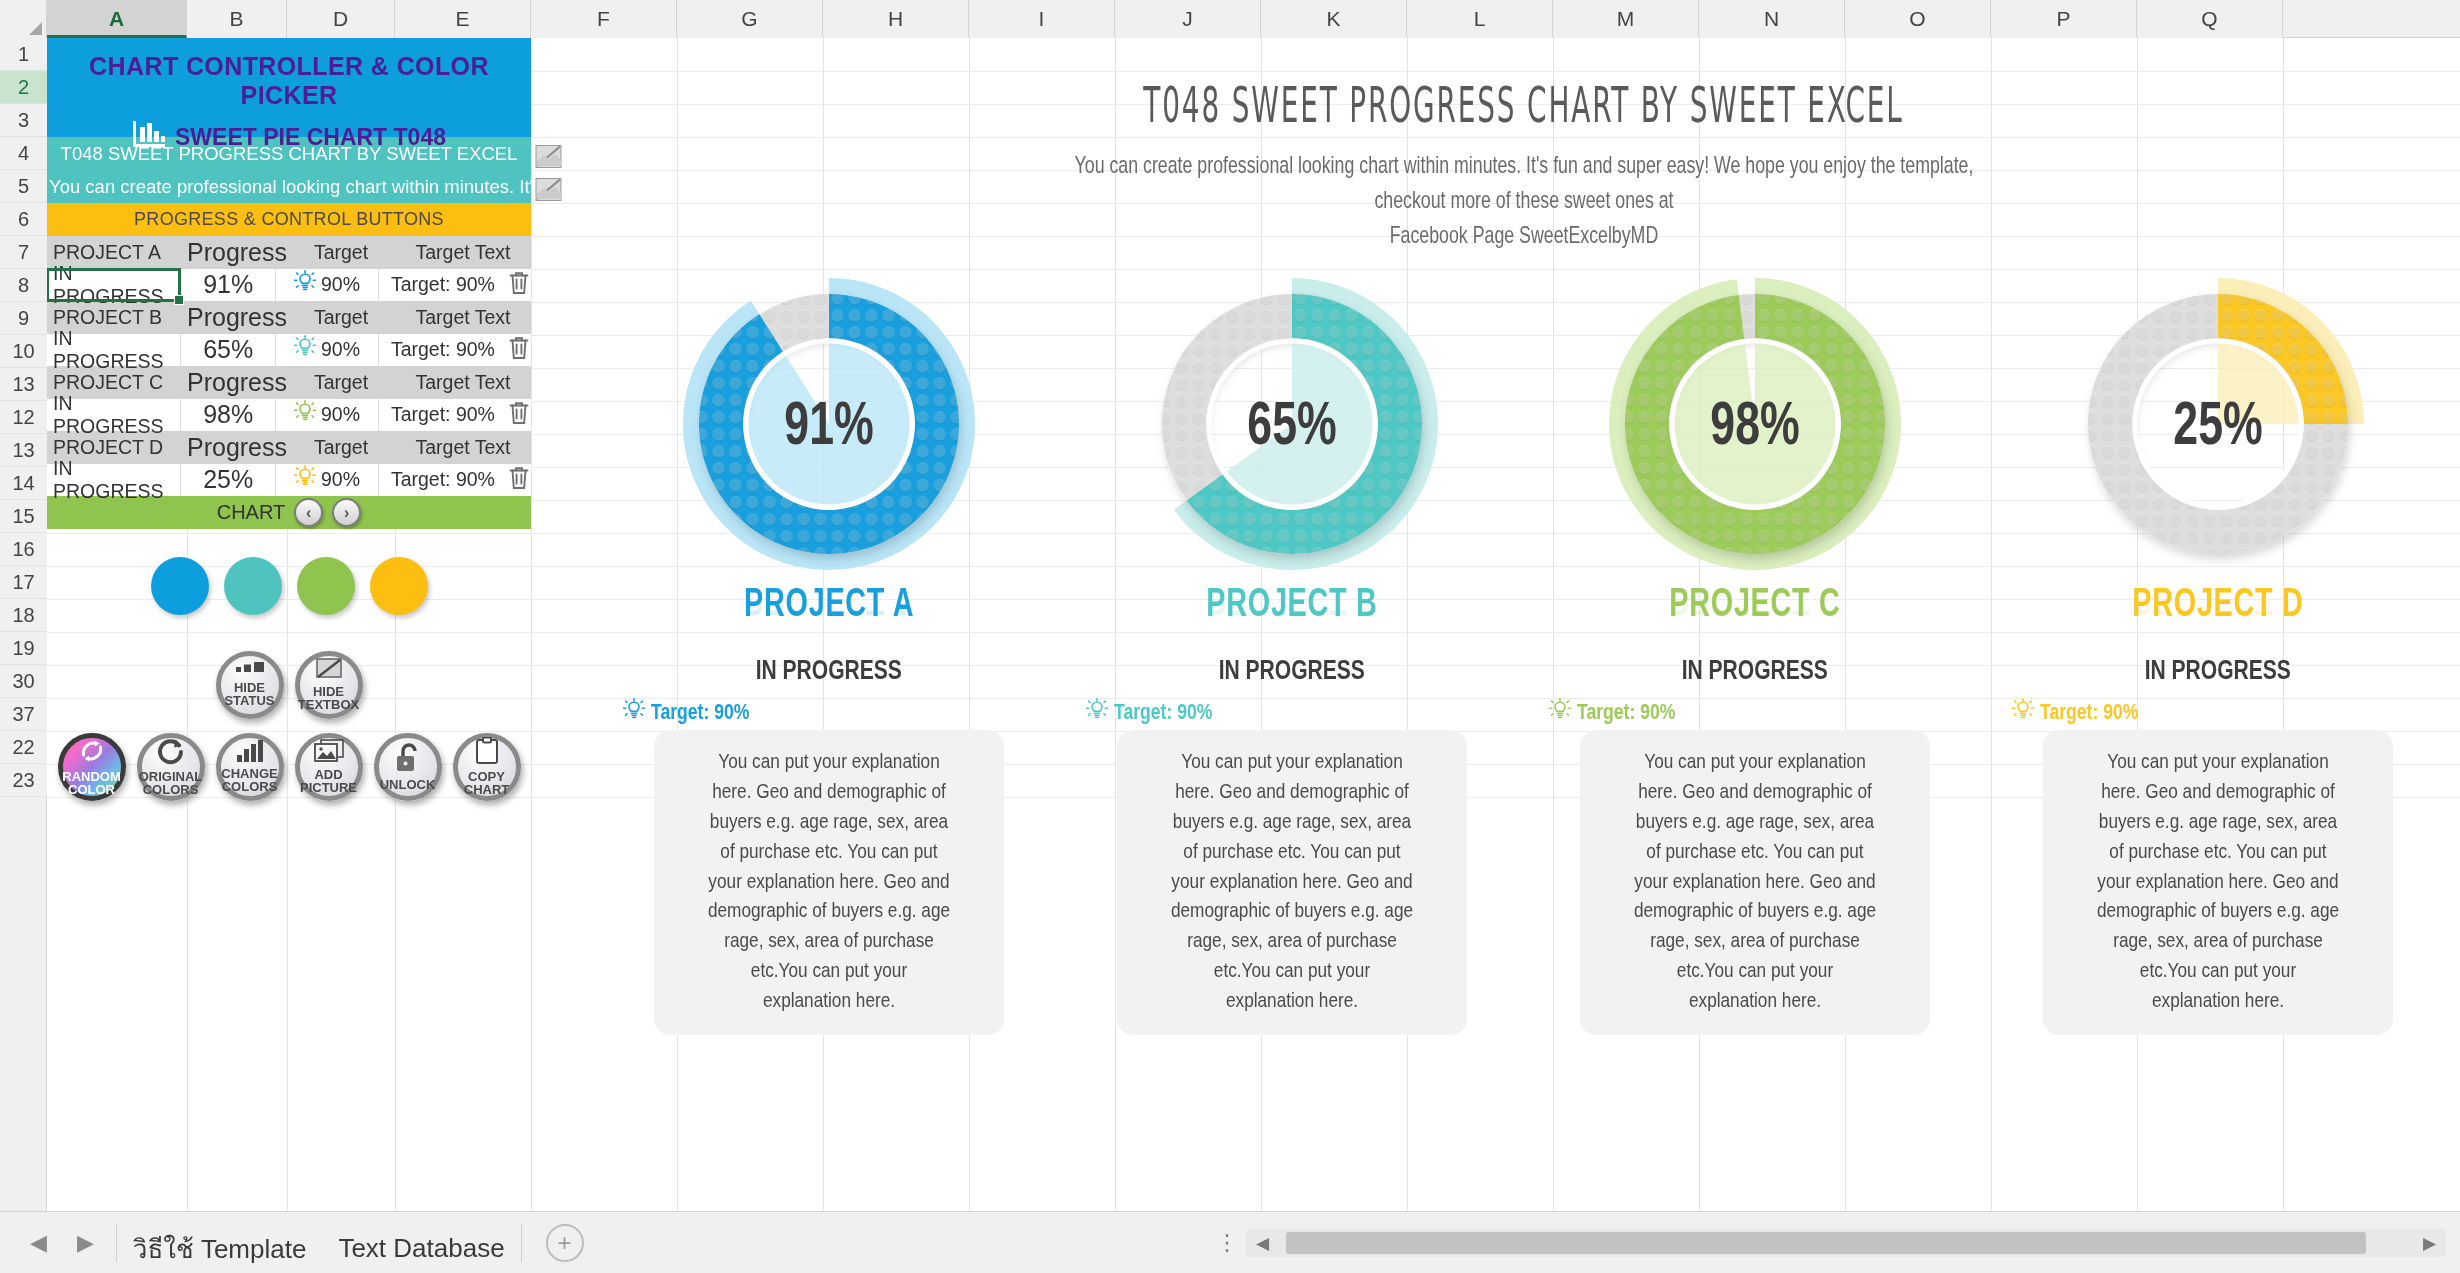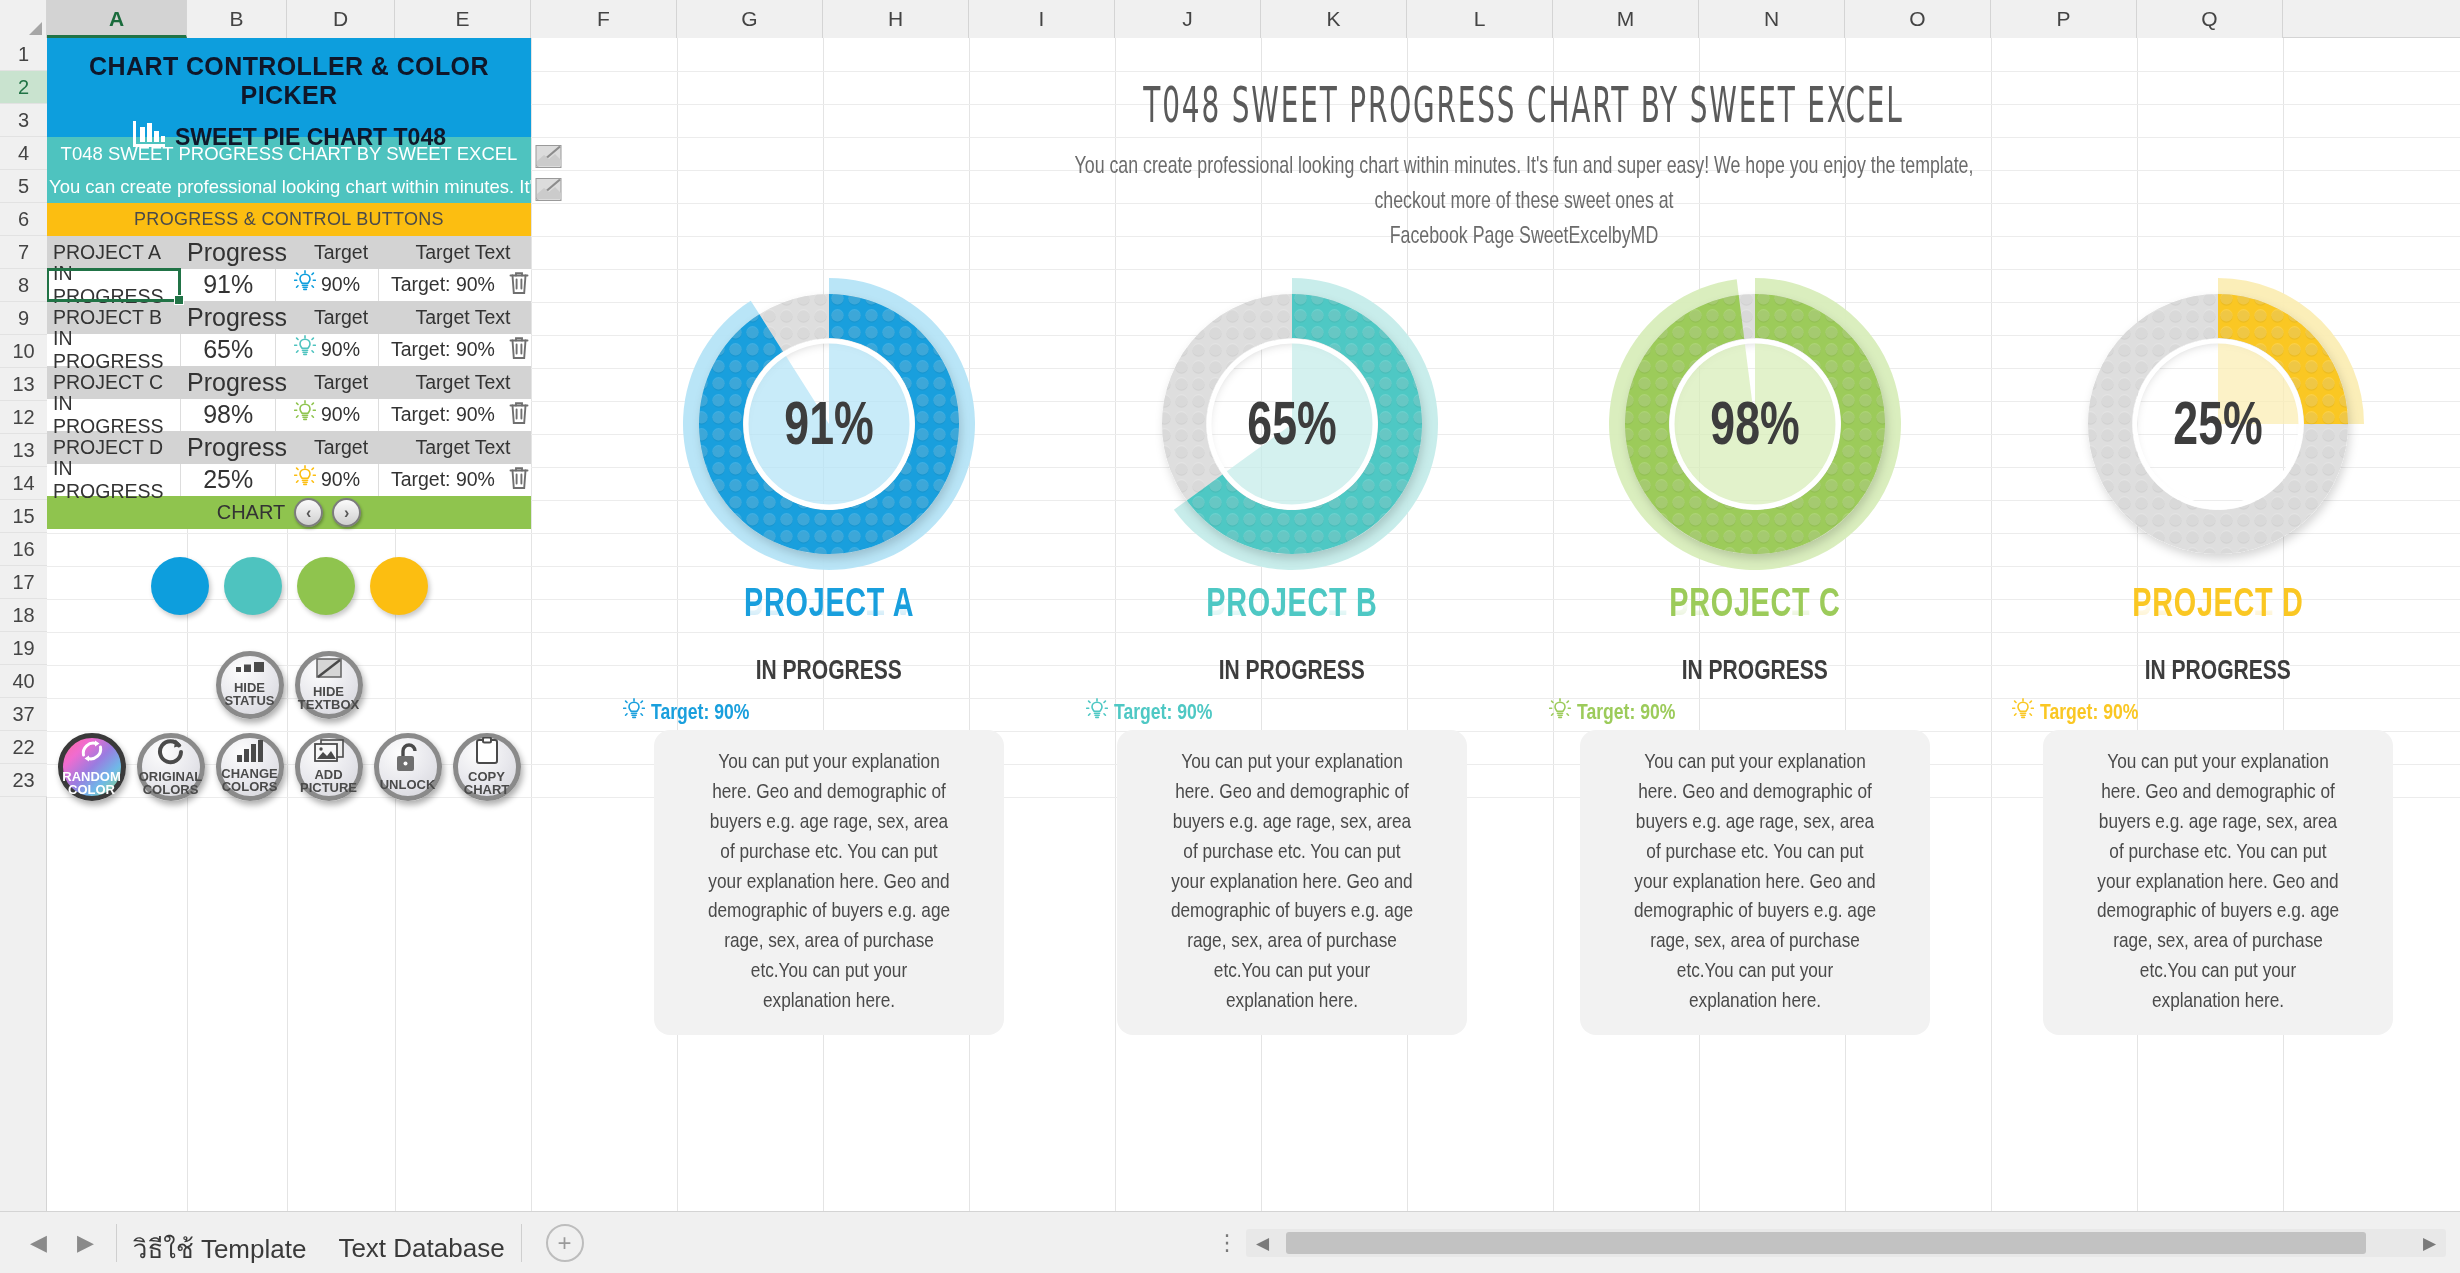--- a/index.html
+++ b/index.html
@@ -28,21 +28,21 @@
 
   
   .gridbody { position:absolute; top:38px; left:47px; width:2413px; height:1173px;
     background:#fff; overflow:hidden; }
   .vgrid { position:absolute; top:0; bottom:0; width:1px; background:#e4e4e4; }
   .hgrid { position:absolute; left:0; right:0; height:1px; background:#ececec; }
 
   
   .panel { position:absolute; left:0; top:0; width:484px; }
 
-  .p-blue { background:#0d9edd; color:#0f172a; text-align:center; padding-top:14px;
+  .p-blue { background:#0d9edd; color:#4c1d95; text-align:center; padding-top:14px;
      height:99px; }
   .p-blue .t1 { font-size:25px; font-weight:700; letter-spacing:.4px; }
   .p-blue .t2 { font-size:23px; font-weight:700; margin-top:9px;
      display:flex; align-items:center; justify-content:center; gap:9px;}
   .bars-ico { display:inline-block; }
 
   .p-teal { background:#4ec3bf; color:#fff; }
   .p-teal .r4 { height:33px; display:flex; align-items:center; justify-content:center;
      font-size:18.5px; }
   .p-teal .r5 { height:33px; display:flex; align-items:center; padding-left:2px;
@@ -186,21 +186,21 @@
       <div class="rowcell" style="height: 33px;">10</div>
       <div class="rowcell" style="height: 33px;">13</div>
       <div class="rowcell" style="height: 33px;">12</div>
       <div class="rowcell" style="height: 33px;">13</div>
       <div class="rowcell" style="height: 33px;">14</div>
       <div class="rowcell" style="height: 33px;">15</div>
       <div class="rowcell" style="height: 33px;">16</div>
       <div class="rowcell" style="height: 33px;">17</div>
       <div class="rowcell" style="height: 33px;">18</div>
       <div class="rowcell" style="height: 33px;">19</div>
-      <div class="rowcell" style="height: 33px;">40</div>
+      <div class="rowcell" style="height: 33px;">30</div>
       <div class="rowcell" style="height: 33px;">37</div>
       <div class="rowcell" style="height: 33px;">22</div>
       <div class="rowcell" style="height: 33px;">23</div>
     </div>
 
   <div class="gridbody">
     <div id="gridlines">
         <div class="vgrid" style="left: 140px;"></div>
         <div class="vgrid" style="left: 240px;"></div>
         <div class="vgrid" style="left: 348px;"></div>

